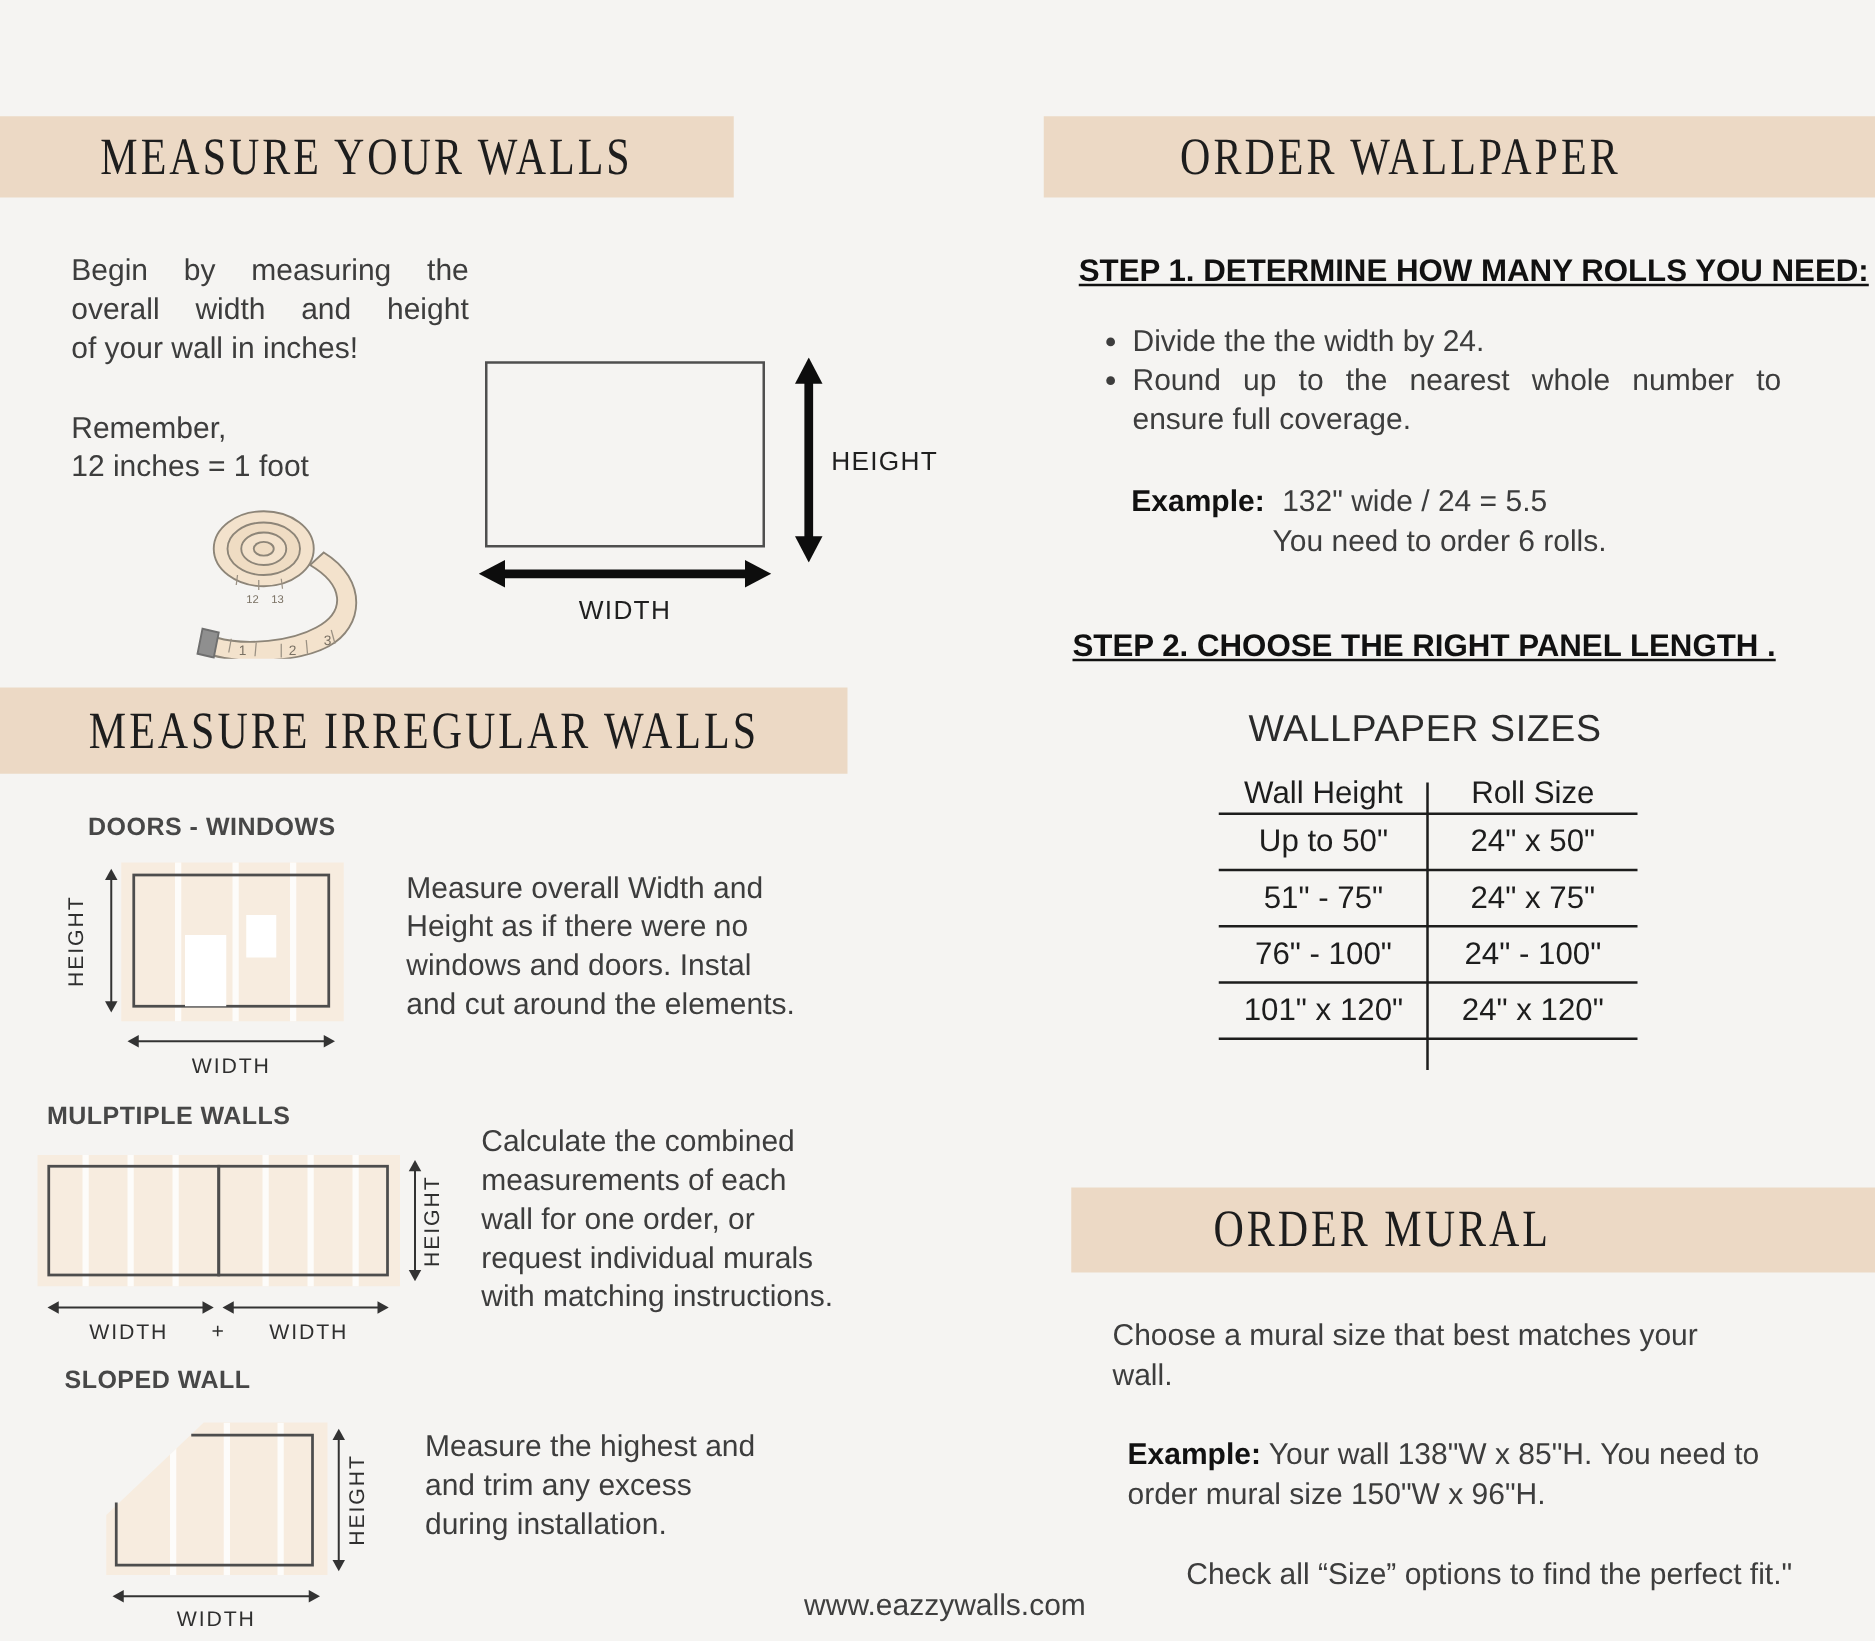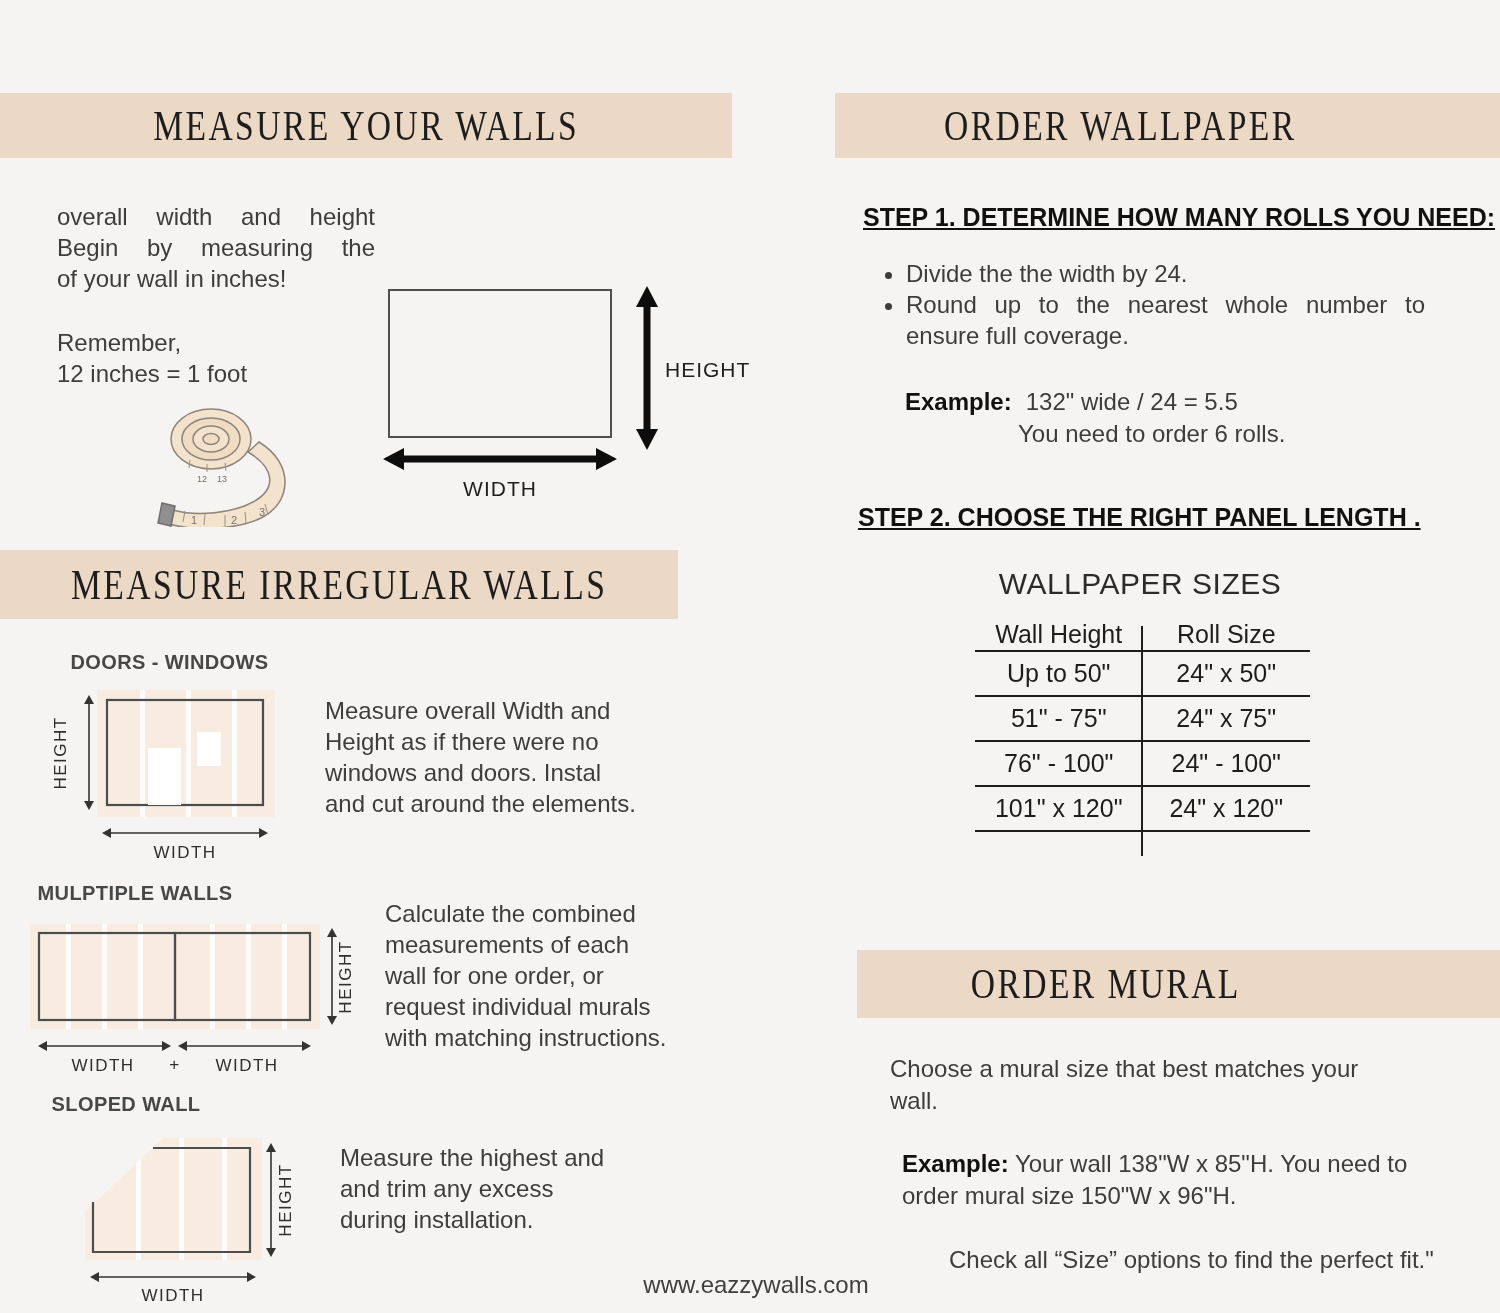--- a/index.html
+++ b/index.html
@@ -41,27 +41,27 @@
   .wtable .row div { flex:1; text-align:center; }
   .vdivider { position:absolute; left:1141px; top:626px; width:2px; height:230px; background:#1d1d1d; }
   .footer { position:absolute; left:553px; top:1271px; width:406px; text-align:center;
             font-size:24px; color:#3f3f3f; }
 </style>
 </head>
 <body>
 
 <div class="page">
 
-  <div class="band" style="left:0; top:93px; width:732px; height:65px;align-items:center;">
+  <div class="band" style="left:0; top:93px; width:587px; height:65px;align-items:center;">
     <h1>MEASURE YOUR WALLS</h1>
   </div>
 
   <div class="abs body-text" style="left:57px; top:201px; width:318px;">
+    <span class="jl">Begin by measuring the</span>
     <span class="jl">overall width and height</span>
-    <span class="jl">Begin by measuring the</span>
     <span class="bl">of your wall in inches!</span>
   </div>
 
   <div class="abs body-text" style="left:57px; top:327px;">
     <span class="bl">Remember,</span>
     <span class="bl">12 inches = 1 foot</span>
   </div>
 
   <svg class="abs" style="left:145px; top:392px;" width="180" height="135" viewBox="0 0 180 135">
     <g stroke="#8d8578" stroke-width="1.5" fill="#f3e2cc">

